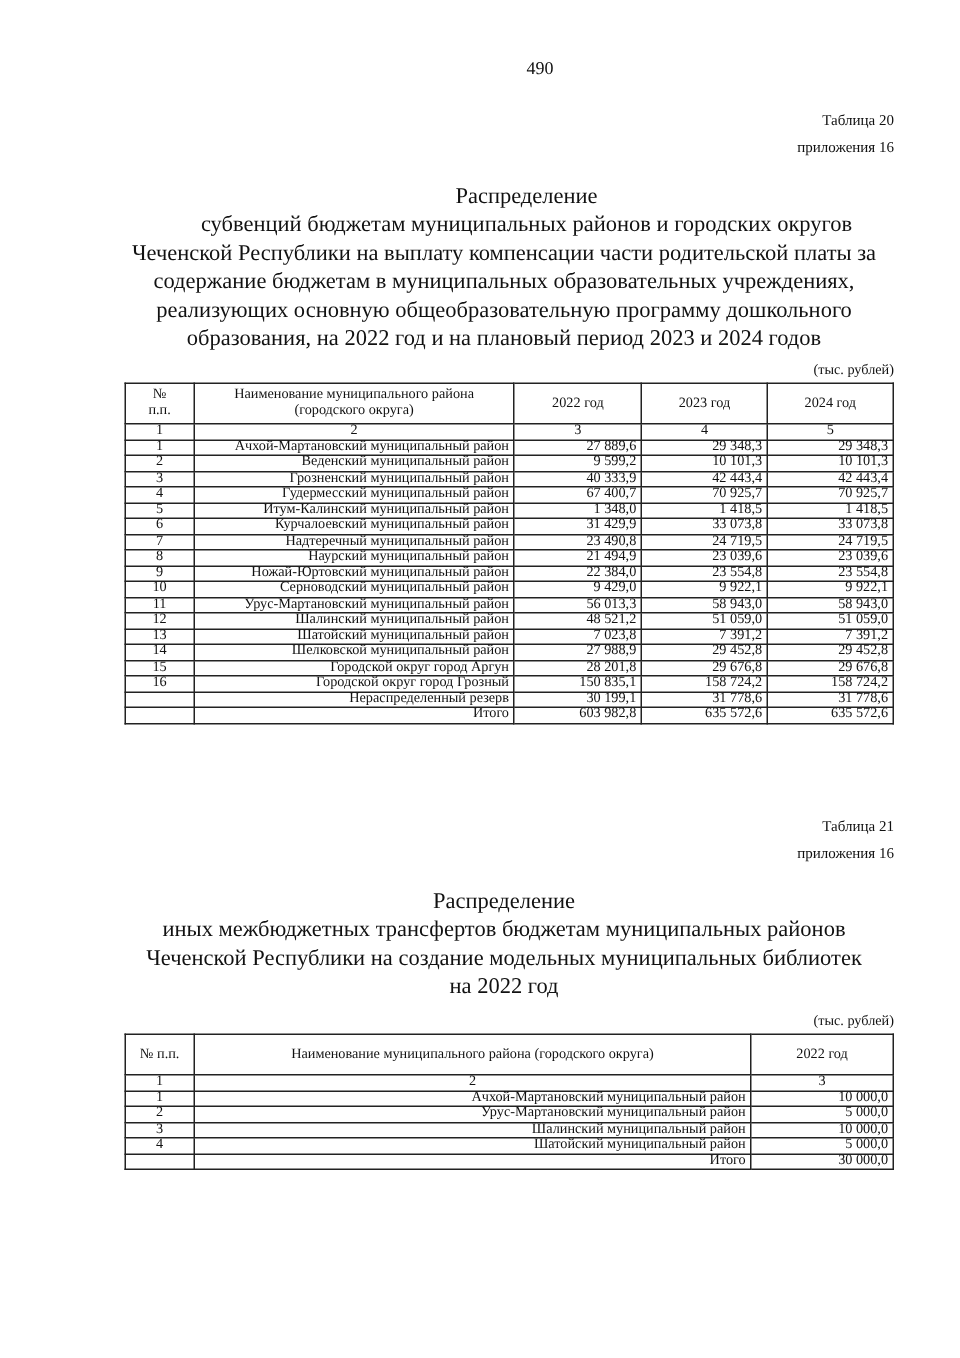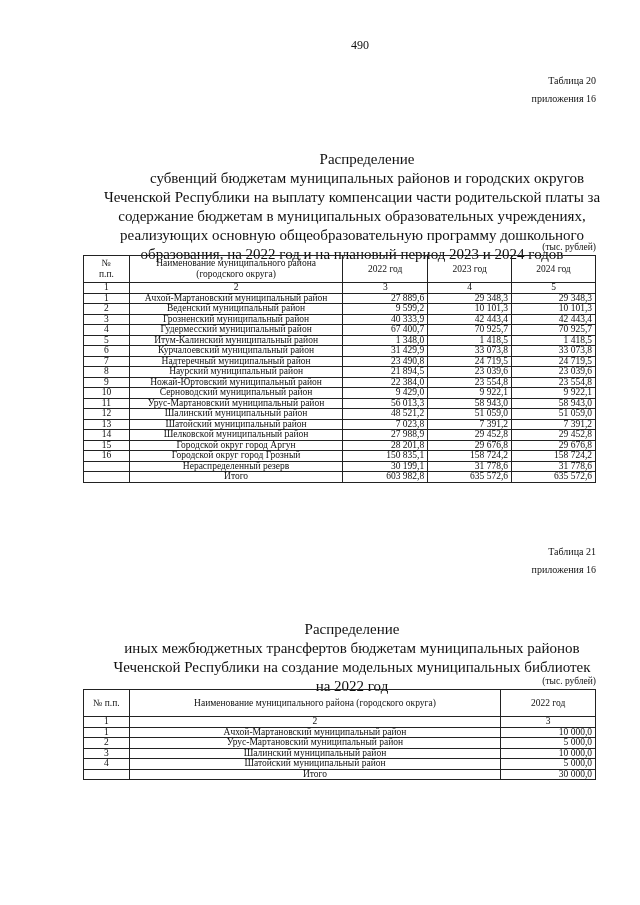--- a/index.html
+++ b/index.html
@@ -1,28 +1,28 @@
 <!DOCTYPE html>
 <html><head>
 <meta charset="utf-8">
 <style>
   html, body { margin: 0; padding: 0; background: #ffffff; }
   body { width: 640px; height: 905px; position: relative; overflow: hidden;
          font-family: "Liberation Serif", serif; color: #111; }
   .abs { position: absolute; }
   .page-num { left: 0; width: 640px; top: 38px; text-align: center; font-size: 12px; left: 40px; }
   .right-block { right: 44px; text-align: right; font-size: 10px; line-height: 18px; }
-  .title { left: 72px; width: 560px; text-align: center; font-size: 15px; line-height: 19px; margin-top: 28px; }
+  .title { left: 56px; width: 560px; text-align: center; font-size: 15px; line-height: 19px; }
   .units { right: 44px; font-size: 9.5px; }
   table { position: absolute; border-collapse: collapse; font-family: "Liberation Serif", serif; font-size: 9.5px; }
   td, th { border: 1px solid #222; padding: 0 3px; height: 9.5px; line-height: 9.5px; font-weight: normal; white-space: nowrap; }
   th { line-height: 11px; }
   .c { text-align: center; }
   .r { text-align: right; padding-left: 36px; }
-  .l { text-align: center; margin-top: 35px; }
+  .l { text-align: right; margin-top: 35px; }
 </style>
 </head>
 <body>
 
 <div class="abs page-num">490</div>
 
 <div class="abs right-block" style="top:72px;">
   <div>Таблица 20</div>
   <div>приложения 16</div>
 </div>
@@ -108,21 +108,21 @@
       <tr>
         <td class="c">7</td>
         <td class="l">Надтеречный муниципальный район</td>
         <td class="r">23 490,8</td>
         <td class="r">24 719,5</td>
         <td class="r">24 719,5</td>
       </tr>
       <tr>
         <td class="c">8</td>
         <td class="l">Наурский муниципальный район</td>
-        <td class="r">21 894,5</td>
+        <td class="r">21 494,9</td>
         <td class="r">23 039,6</td>
         <td class="r">23 039,6</td>
       </tr>
       <tr>
         <td class="c">9</td>
         <td class="l">Ножай-Юртовский муниципальный район</td>
         <td class="r">22 384,0</td>
         <td class="r">23 554,8</td>
         <td class="r">23 554,8</td>
       </tr>

